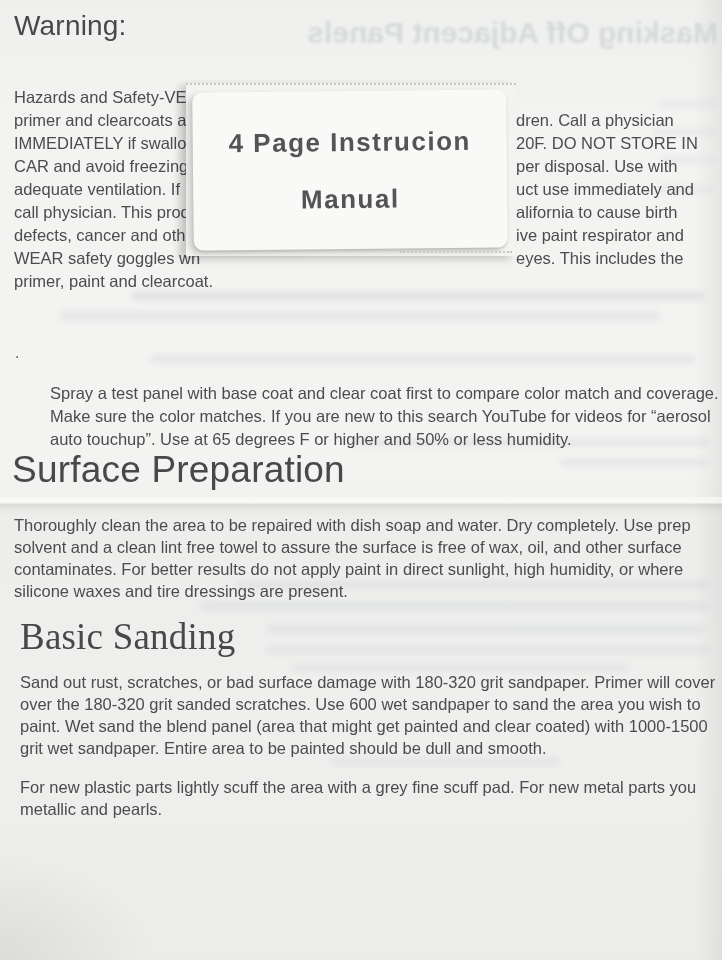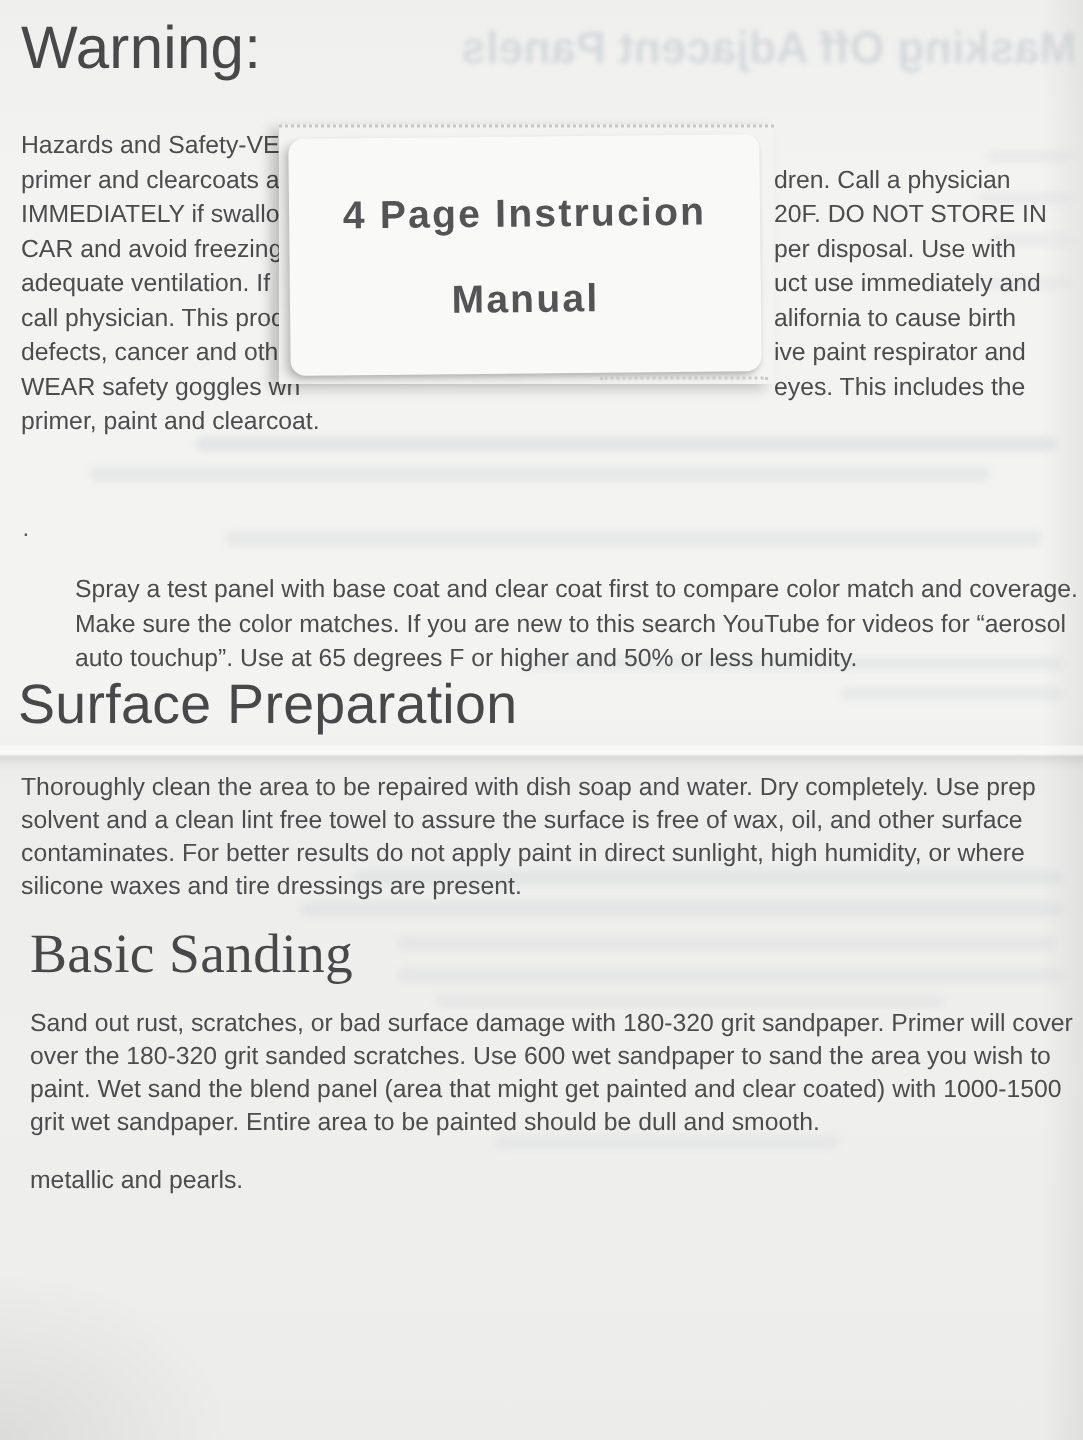--- a/index.html
+++ b/index.html
@@ -6,21 +6,21 @@
   #page{
     position:relative;width:722px;height:960px;overflow:hidden;
     font-family:"Liberation Sans",sans-serif;color:#4c4c4f;
     background:
       linear-gradient(270deg, rgba(0,0,0,0.055), rgba(0,0,0,0) 28px),
       radial-gradient(220px 160px at 0% 100%, rgba(0,0,0,0.07), rgba(0,0,0,0) 70%),
       linear-gradient(180deg,#eff0ee 0px,#f3f3f1 120px,#f3f3f1 470px,#f1f1ef 500px,#edeeec 515px,#efefed 720px,#ecedeb 960px);
   }
   .abs{position:absolute;}
   h1{margin:0;font-weight:400;color:#48484b;letter-spacing:0.2px;}
-  .h-warning{font-size:40px;}
+  .h-warning{font-size:28px;}
   .h-big{font-size:37px;}
   .body-text{font-size:16.5px;line-height:22px;color:#4c4c4f;}
   .line{white-space:nowrap;}
   .warn-row{position:relative;height:23px;white-space:nowrap;font-size:16.5px;}
   .warn-left{position:absolute;left:0;top:0;}
   .warn-right{position:absolute;left:502px;top:0;}
   .ghost-streak{position:absolute;background:#d7dadd;border-radius:5px;filter:blur(2.5px);opacity:0.55;}
   .ghost-mirror{
     position:absolute;top:16px;right:4px;width:430px;text-align:left;
     font-size:30px;font-weight:700;color:#ccd1d5;opacity:0.75;
@@ -135,16 +135,17 @@
   </div>
 
   <h1 class="h-big abs" style="left:20px;top:615px;z-index:2;font-family:Liberation Serif, serif;">Basic Sanding</h1>
   <div class="abs body-text" style="left:20px;top:671px;width:700px;">
     <div class="line">Sand out rust, scratches, or bad surface damage with 180-320 grit sandpaper. Primer will cover</div>
     <div class="line">over the 180-320 grit sanded scratches. Use 600 wet sandpaper to sand the area you wish to</div>
     <div class="line">paint. Wet sand the blend panel (area that might get painted and clear coated) with 1000-1500</div>
     <div class="line">grit wet sandpaper. Entire area to be painted should be dull and smooth.</div>
   </div>
   <div class="abs body-text" style="left:20px;top:776px;width:700px;">
+    <div class="line">For new plastic parts lightly scuff the area with a grey fine scuff pad. For new metal parts you</div>
     <div class="line">metallic and pearls.</div>
   </div>
 
 </div>
 
 </body></html>

